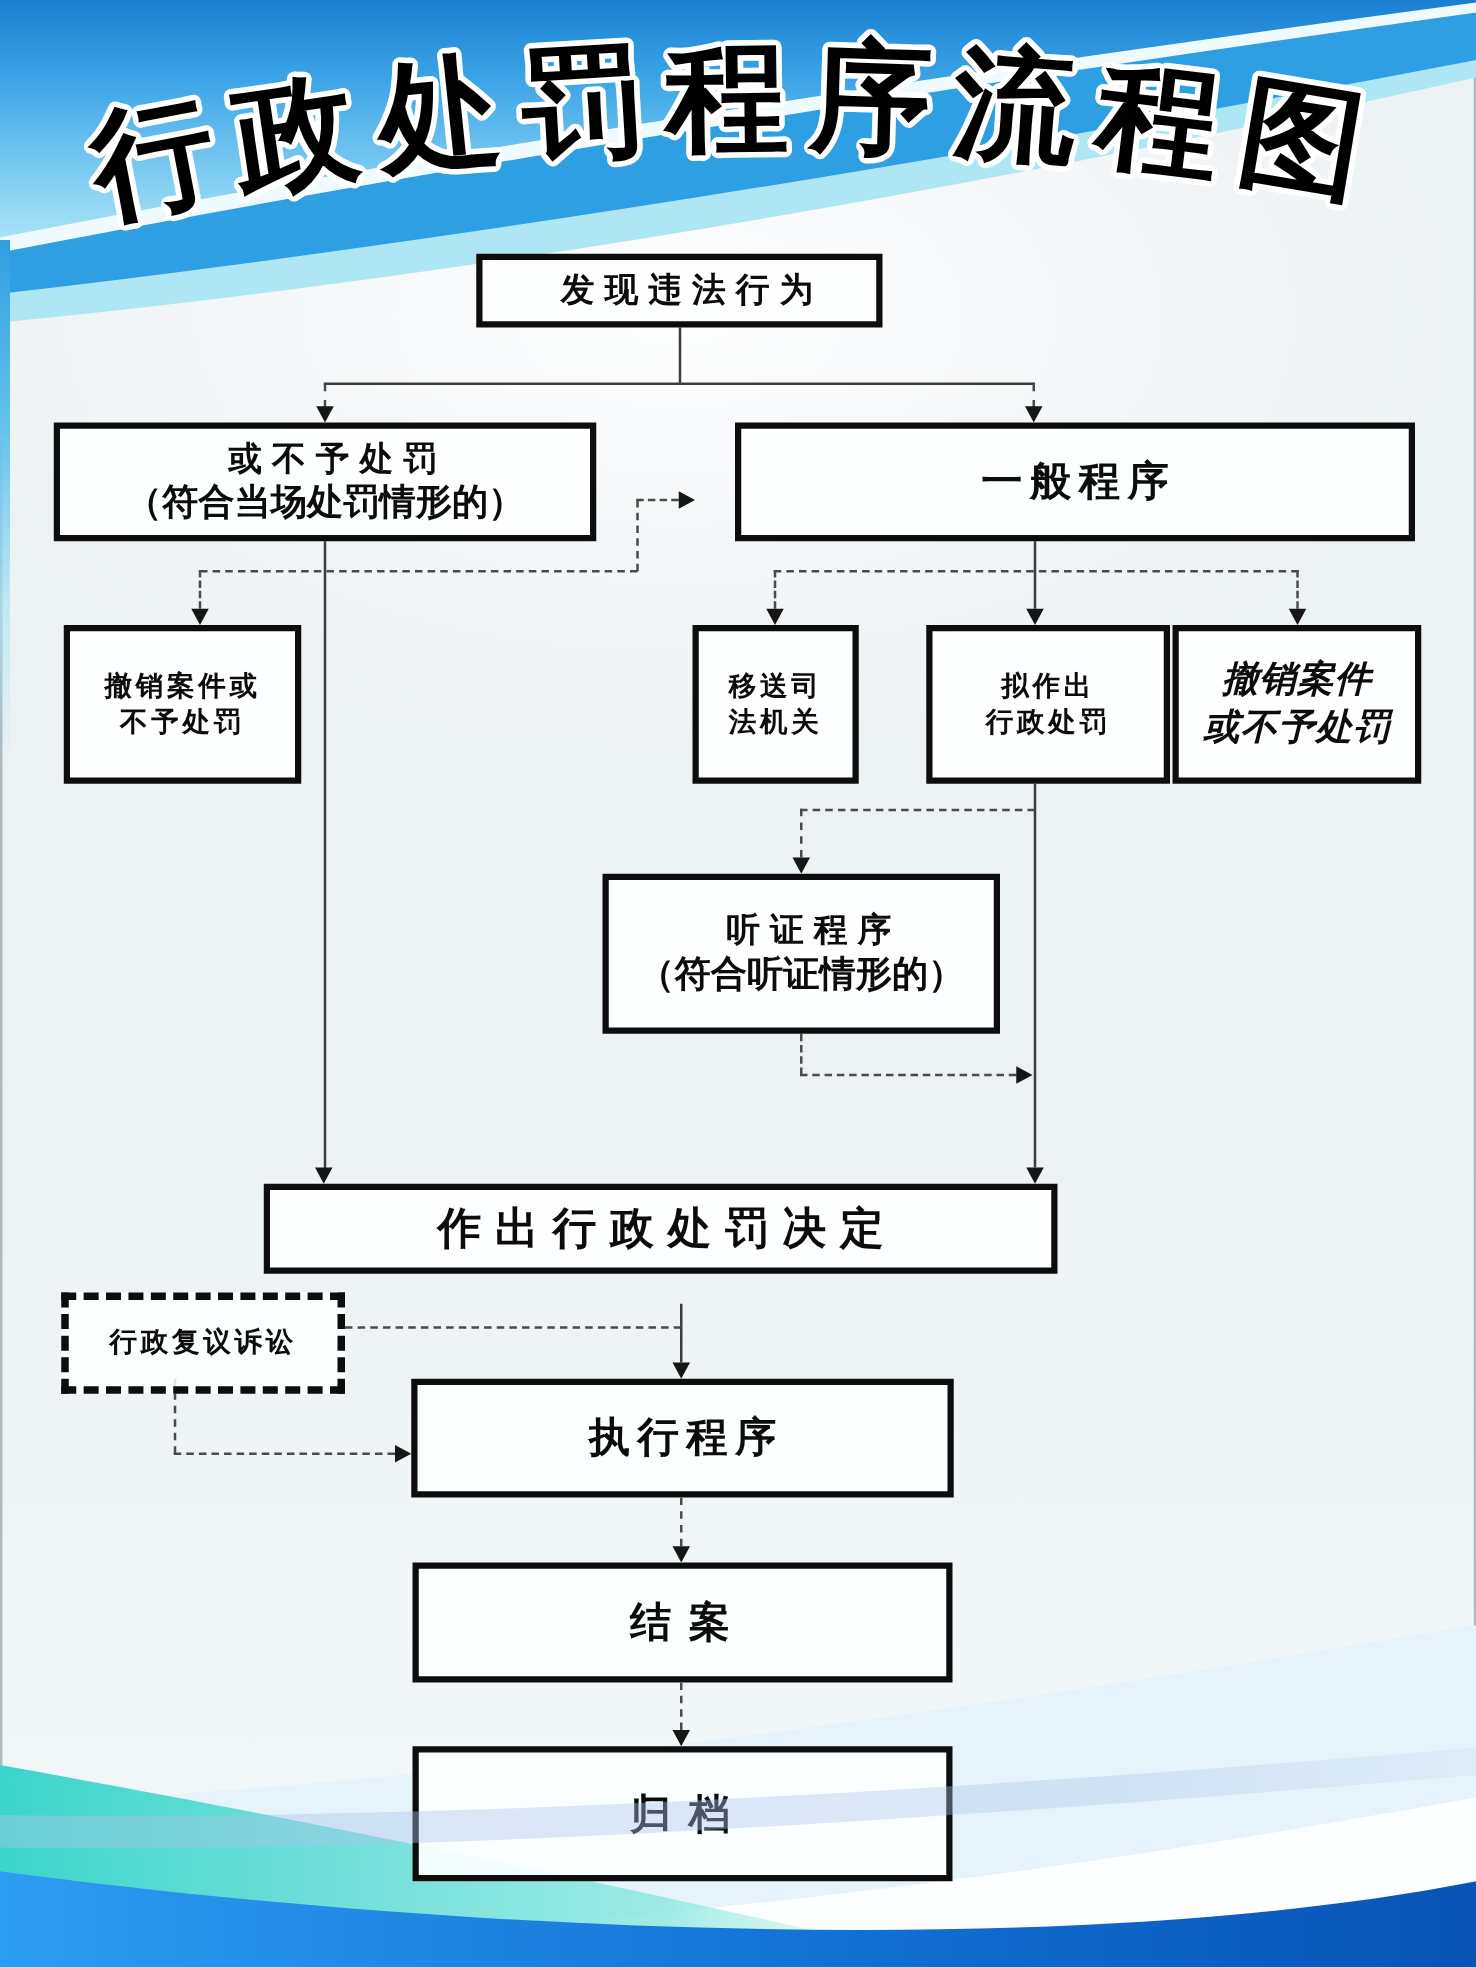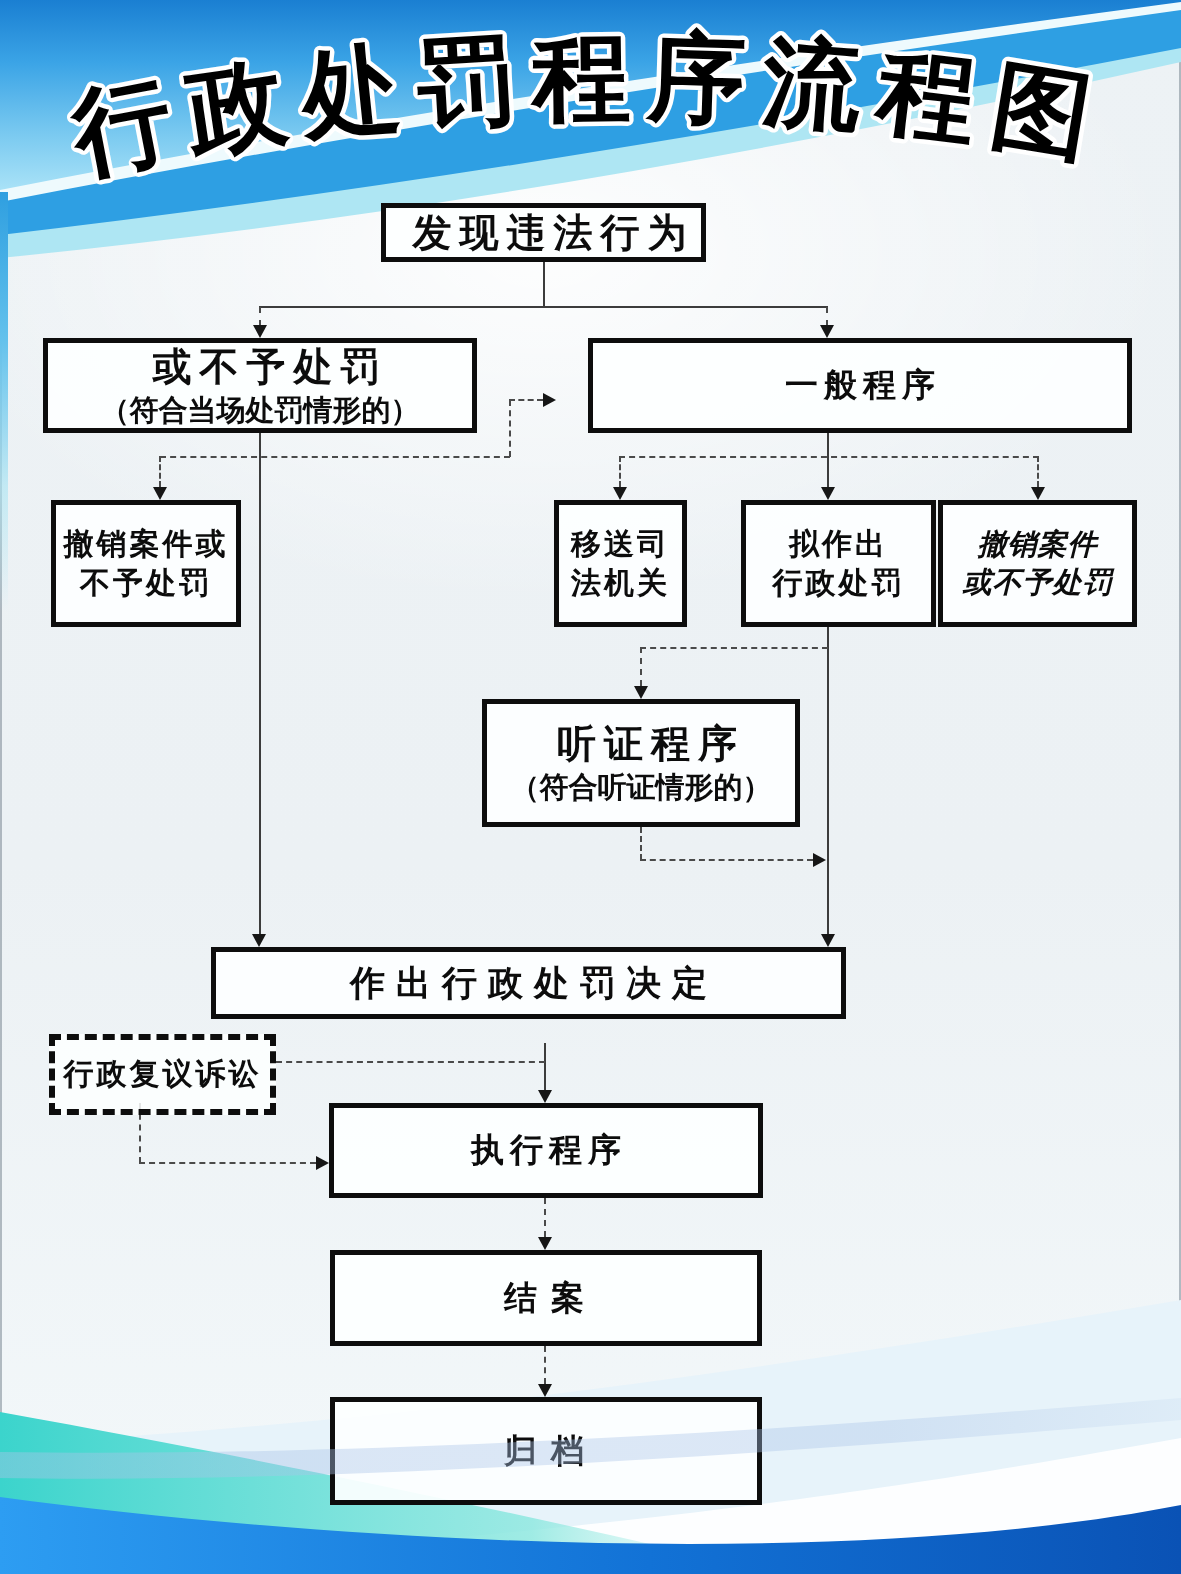--- a/index.html
+++ b/index.html
@@ -29,23 +29,23 @@
   .ln { position:absolute; z-index:4; }
   .sv { border-left:2px solid #3c3c3c; width:0; }
   .sh { border-top:2px solid #3c3c3c; height:0; }
   .dv { border-left:2px dashed #4a4a4a; width:0; }
   .dh { border-top:2px dashed #4a4a4a; height:0; }
   .ad { position:absolute; z-index:4; width:0; height:0;
     border-left:7px solid transparent; border-right:7px solid transparent; border-top:13px solid #161616; }
   .ar { position:absolute; z-index:4; width:0; height:0;
     border-top:7px solid transparent; border-bottom:7px solid transparent; border-left:13px solid #161616; }
 
-  .f31 { font-size:39px; letter-spacing:8px; padding-left:20px; }
+  .f31 { font-size:27px; letter-spacing:8px; padding-left:20px; }
   .f33 { font-size:33px; letter-spacing:6px; padding-left:6px; }
-  .f30 { font-size:30px; letter-spacing:3px; }
+  .f30 { font-size:22px; letter-spacing:3px; }
   .f29 { font-size:29px; letter-spacing:1px;font-style:italic; }
   .f35 { font-size:35px; letter-spacing:11px; padding-left:11px; }
   .fw  { font-size:33px; letter-spacing:14px; padding-left:10px; }
   .sub { font-size:29px; letter-spacing:0; }
 </style>
 </head>
 <body>
 
 <div id="poster">
 

